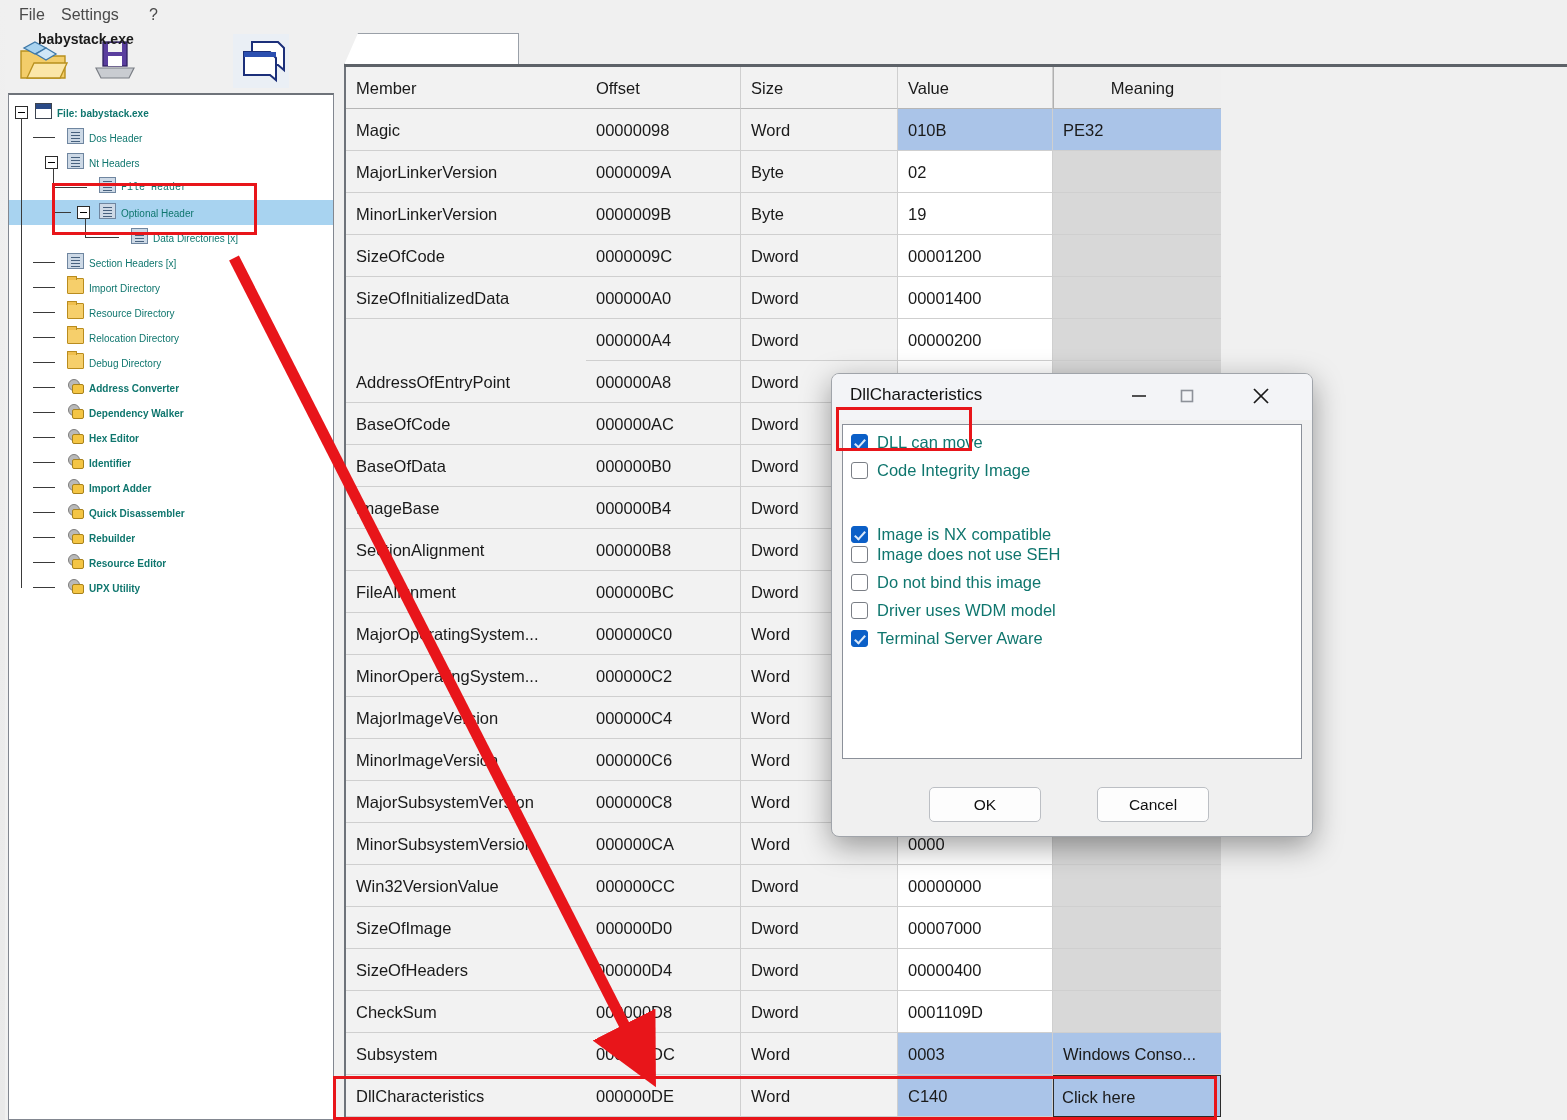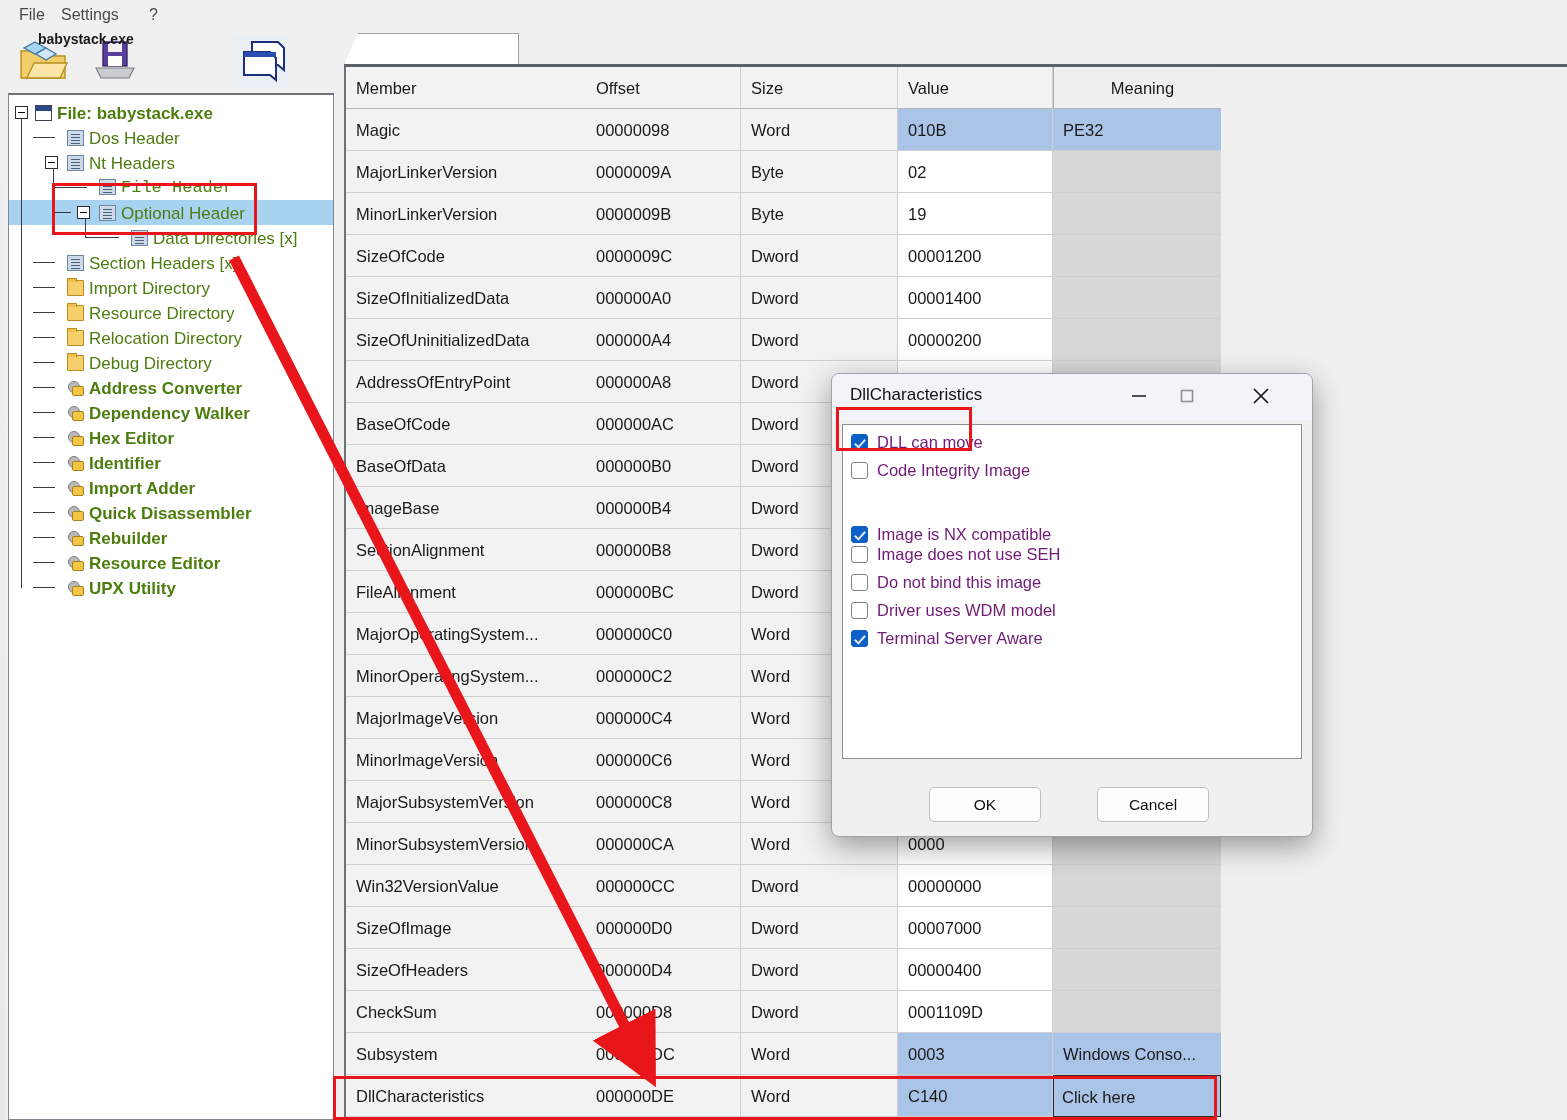--- a/index.html
+++ b/index.html
@@ -38,21 +38,21 @@
   .tb-btn.hl{background:#eaeff5;}
 
   
   #tree-panel{
     position:absolute;left:3px;top:93px;width:326px;height:1027px;
     background:#ffffff;border:1px solid #828790;border-top:2px solid #6e737a;
     box-sizing:border-box;overflow:hidden;
   }
   .tnode{
     position:absolute;left:0;height:25px;line-height:25px;
-    white-space:nowrap;font-size:17px;color:#4d7c0f;cursor:pointer;
+    white-space:nowrap;font-size:10px;color:#0f766e;cursor:pointer;
   }
   .tnode .tlabel{vertical-align:middle;}
   .tnode.bold .tlabel{font-weight:bold;}
   .ico{display:inline-block;width:17px;height:16px;vertical-align:-3px;margin-right:5px;position:relative;}
   
   .ico-page{background:#cdd9e6;border:1px solid #6f86a0;box-sizing:border-box;}
   .ico-page:before{content:"";position:absolute;left:3px;top:3px;width:9px;height:1px;background:#47617e;
     box-shadow:0 3px 0 #47617e,0 6px 0 #47617e,0 9px 0 #47617e;}
   
   .ico-win{background:#ffffff;border:1px solid #3d4450;box-sizing:border-box;}
@@ -130,21 +130,21 @@
   .chk-row{position:absolute;left:8px;height:21px;line-height:21px;cursor:pointer;white-space:nowrap;}
   .chkbox{
     position:absolute;left:0;top:2px;width:17px;height:17px;box-sizing:border-box;
     background:#ffffff;border:1.6px solid #7b7f86;border-radius:3px;
   }
   .chkbox.on{background:#0b5fc7;border-color:#0b5fc7;}
   .chkbox.on:after{
     content:"";position:absolute;left:5px;top:1.5px;width:4px;height:9px;
     border:solid #dce9fa;border-width:0 2px 2px 0;transform:rotate(42deg);
   }
-  .chk-label{margin-left:26px;font-size:16.5px;color:#701a75;}
+  .chk-label{margin-left:26px;font-size:16.5px;color:#0f766e;}
   .dlg-btn{
     position:absolute;top:787px;width:110px;height:33px;
     background:#fdfdfd;border:1px solid #bcbfc4;border-radius:5px;
     font-size:15.5px;color:#111;cursor:pointer;
     display:flex;align-items:center;justify-content:center;
   }
 
   
   .redrect{position:absolute;border:3px solid #e8151a;box-sizing:border-box;pointer-events:none;}
   #arrow-svg{position:absolute;left:0;top:0;width:1567px;height:1120px;pointer-events:none;}
@@ -282,21 +282,20 @@
         <div class="tcell c-meaning"></div>
       </div>
       <div class="trow" style="top: 210px;">
         <div class="tcell c-member">SizeOfInitializedData</div>
         <div class="tcell c-offset">000000A0</div>
         <div class="tcell c-size">Dword</div>
         <div class="tcell c-value">00001400</div>
         <div class="tcell c-meaning"></div>
       </div>
       <div class="trow" style="top: 252px;">
-        <div class="tcell c-member">SizeOfUninitializedData</div>
         <div class="tcell c-offset">000000A4</div>
         <div class="tcell c-size">Dword</div>
         <div class="tcell c-value">00000200</div>
         <div class="tcell c-meaning"></div>
       </div>
       <div class="trow" style="top: 294px;">
         <div class="tcell c-member">AddressOfEntryPoint</div>
         <div class="tcell c-offset">000000A8</div>
         <div class="tcell c-size">Dword</div>
         <div class="tcell c-value"></div>

